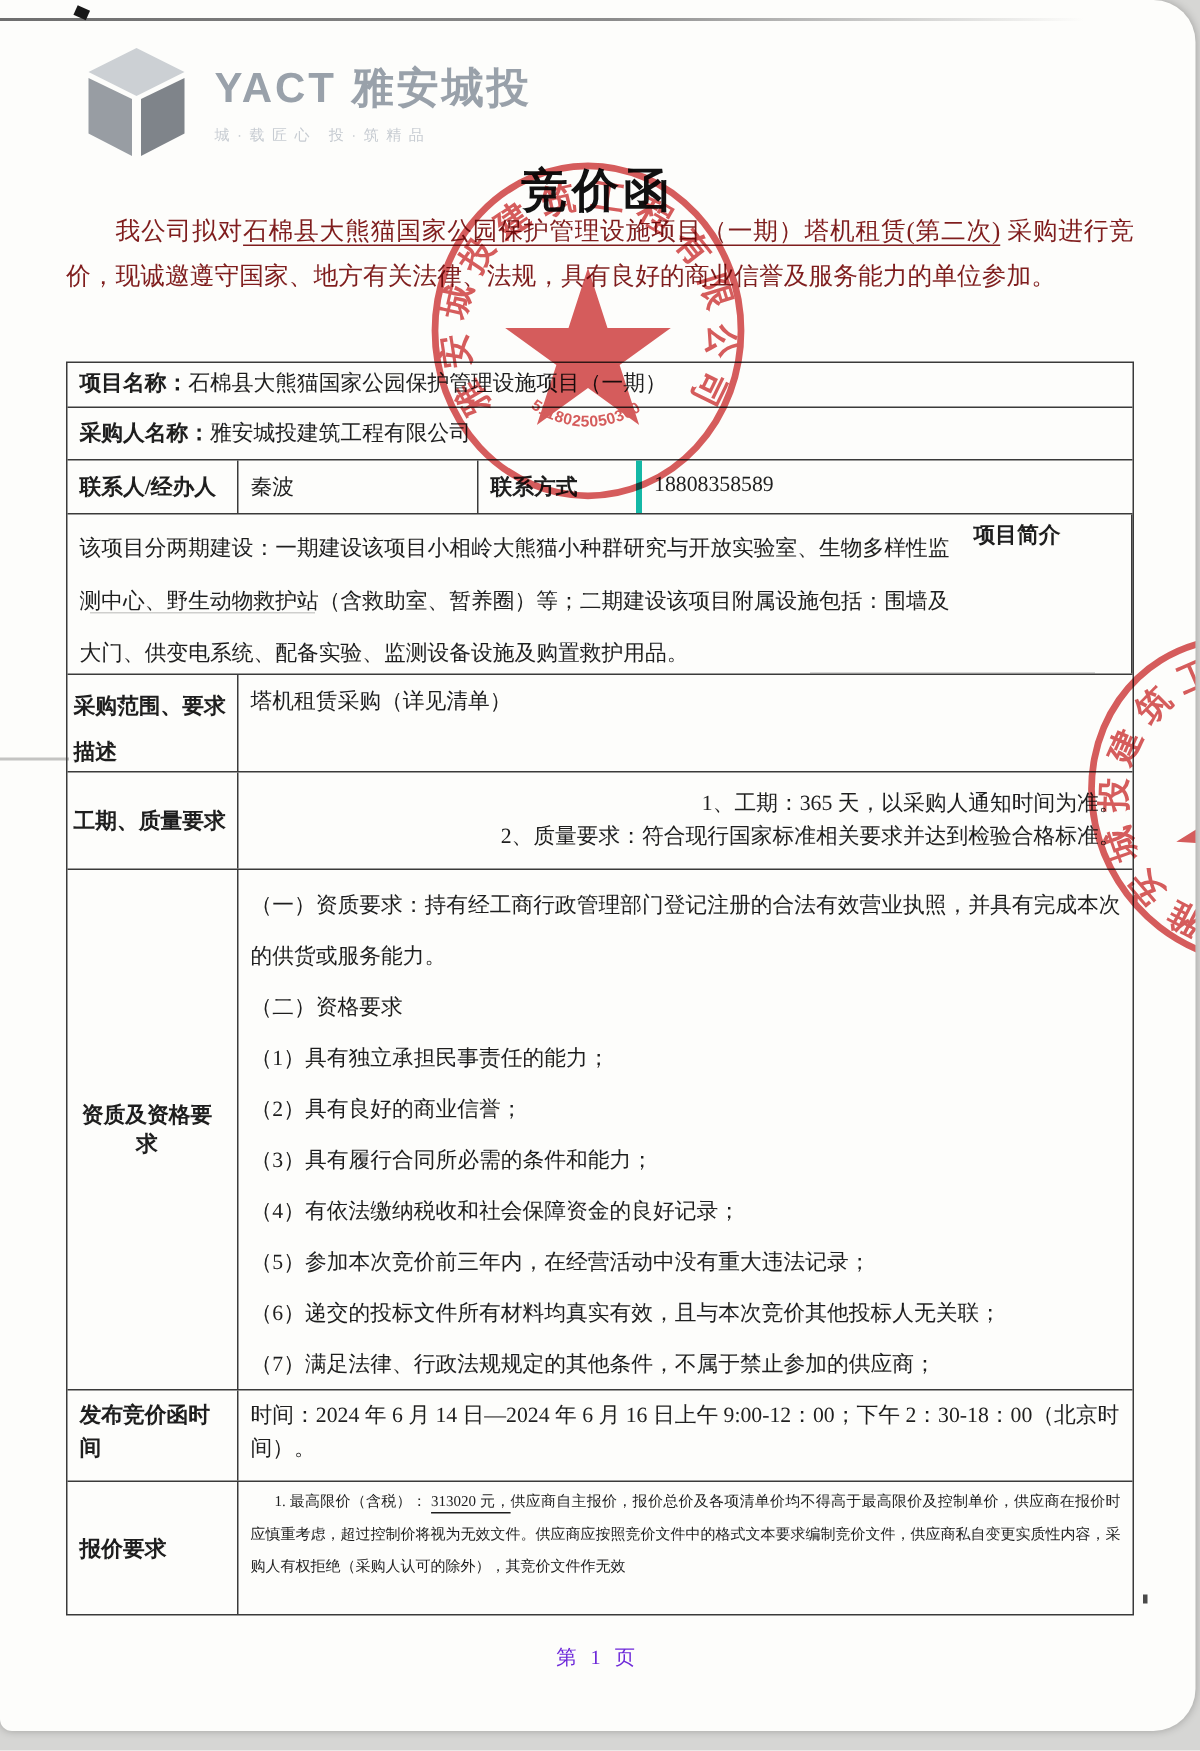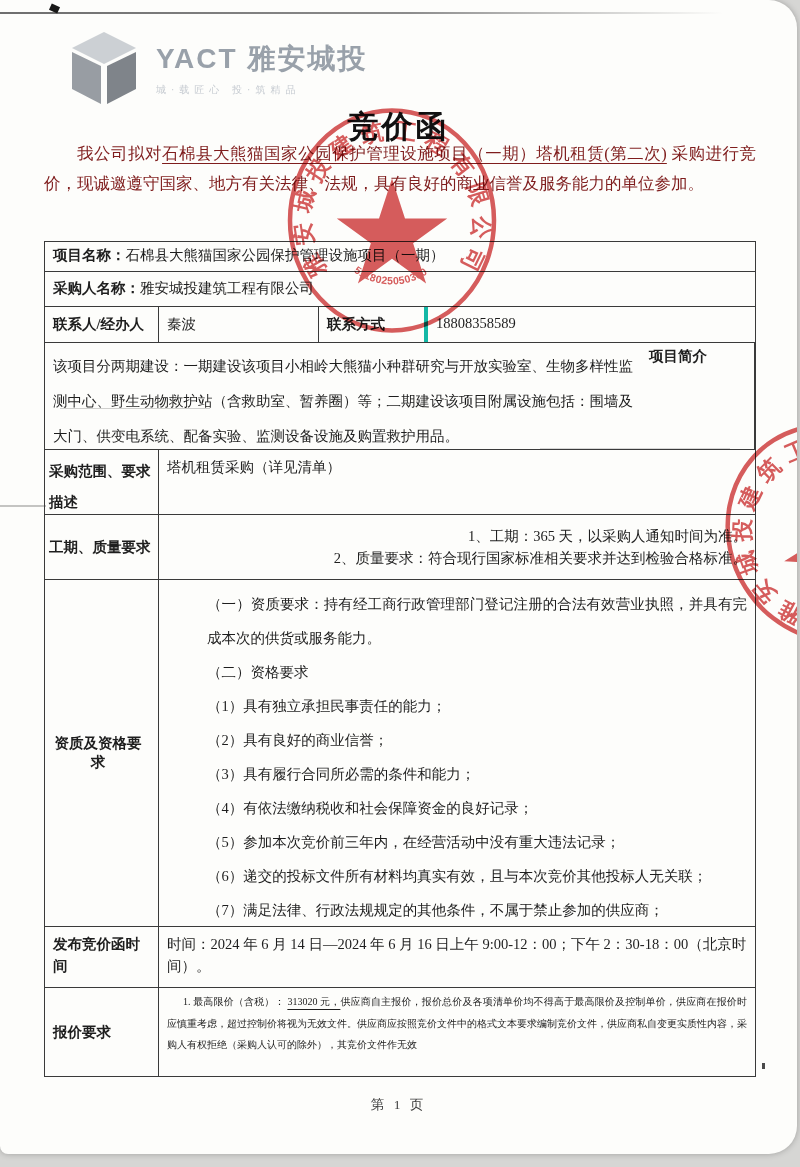--- a/index.html
+++ b/index.html
@@ -17,21 +17,21 @@
   
   .scanline{position:absolute;left:0;top:12px;width:745px;height:2px;
     background:linear-gradient(to right,#6e6e6e 0%,#8c8c8c 55%,rgba(140,140,140,0) 97%);}
   .speck-a{position:absolute;left:50px;top:5px;width:9px;height:7px;background:#181818;transform:rotate(24deg);}
   .speck-b{position:absolute;left:762px;top:1063px;width:3px;height:6px;background:#4a4a4a;}
   .fold-1{position:absolute;left:60px;top:408px;width:150px;height:1px;background:rgba(120,120,120,.35);}
   .fold-2{position:absolute;left:0px;top:505px;width:46px;height:2px;background:rgba(110,110,110,.4);}
   .fold-3{position:absolute;left:540px;top:448px;width:190px;height:1px;background:rgba(130,130,130,.3);}
 
   
-  .logo{position:absolute;left:68px;top:30px;display:flex;align-items:center;gap:16px;}
+  .logo{position:absolute;left:55px;top:30px;display:flex;align-items:center;gap:16px;}
   .logo-text .brand{
     font-family:"Liberation Sans","DejaVu Sans",sans-serif;
     font-size:28px;font-weight:bold;color:#99a1aa;letter-spacing:2px;
   }
   .logo-text .tagline{
     font-family:"Liberation Sans","DejaVu Sans",sans-serif;
     font-size:10px;color:#c7ccd2;letter-spacing:5px;margin-top:5px;
   }
 
   .title{
@@ -56,34 +56,34 @@
   .lab.tight{padding-left:4px;padding-right:4px;}
   .val{flex:1;min-width:0;}
   .vcenter{display:flex;flex-direction:column;justify-content:center;}
   .hcenter{text-align:center;}
   .r1{height:30px;}  .r1 .cell{padding-top:4px;}
   .r2{height:35px;}  .r2 .cell{padding-top:7px;}
   .r3{height:36px;}
   .r4{height:107px;} .r4 .val{line-height:35px;text-align:justify;padding-top:6px;}
   .r5{height:65px;}  .r5 .lab{line-height:31px;padding-top:6px;} .r5 .val{padding-top:8px;}
   .r6{height:65px;}  .r6 .val{line-height:22px;text-align:right;}
-  .r7{height:347px;} .r7 .val{line-height:34px;padding-top:7px;text-align:justify;margin-left:40px;}
+  .r7{height:347px;} .r7 .val{line-height:34px;padding-top:7px;text-align:justify;}
   .r8{height:61px;}  .r8 .lab{line-height:22px;padding-top:6px;} .r8 .val{line-height:22px;padding-top:6px;}
   .r9{height:88px;}  .r9 .val{line-height:21.5px;font-size:10px;text-align:justify;padding-top:3px;}
   .c2{width:160px;flex:none;border-right:1px solid #3a3a3a;}
   .c3{width:109px;flex:none;border-right:4px solid #14b8a6;font-weight:bold;}
   .c4{flex:1;}
   .r3 .cell{padding-top:8px;}
   .lab-inline{font-weight:bold;}
   .wrap6{display:inline-block;max-width:6.2em;}
   .indent{ text-indent:1.6em; }
 
   .footer{
     position:absolute;left:0;top:1096px;width:797px;text-align:center;
-    font-size:13.5px;color:#404040;letter-spacing:3px;
+    font-size:13.5px;color:#6d28d9;letter-spacing:3px;
   }
 
   
   .seal{position:absolute;mix-blend-mode:multiply;opacity:.85;}
   .seal-main{left:277px;top:100px;width:230px;height:241px;}
   .seal-side{left:717px;top:413px;width:230px;height:241px;transform:rotate(-32deg);}
   .seal text{font-family:"Liberation Serif","DejaVu Serif",serif;font-weight:bold;}
   .seal .company-arc{font-size:22.5px;}
   .seal .num-arc{font-size:10.5px;letter-spacing:1px;font-family:"Liberation Sans","DejaVu Sans",sans-serif;}
 </style>

